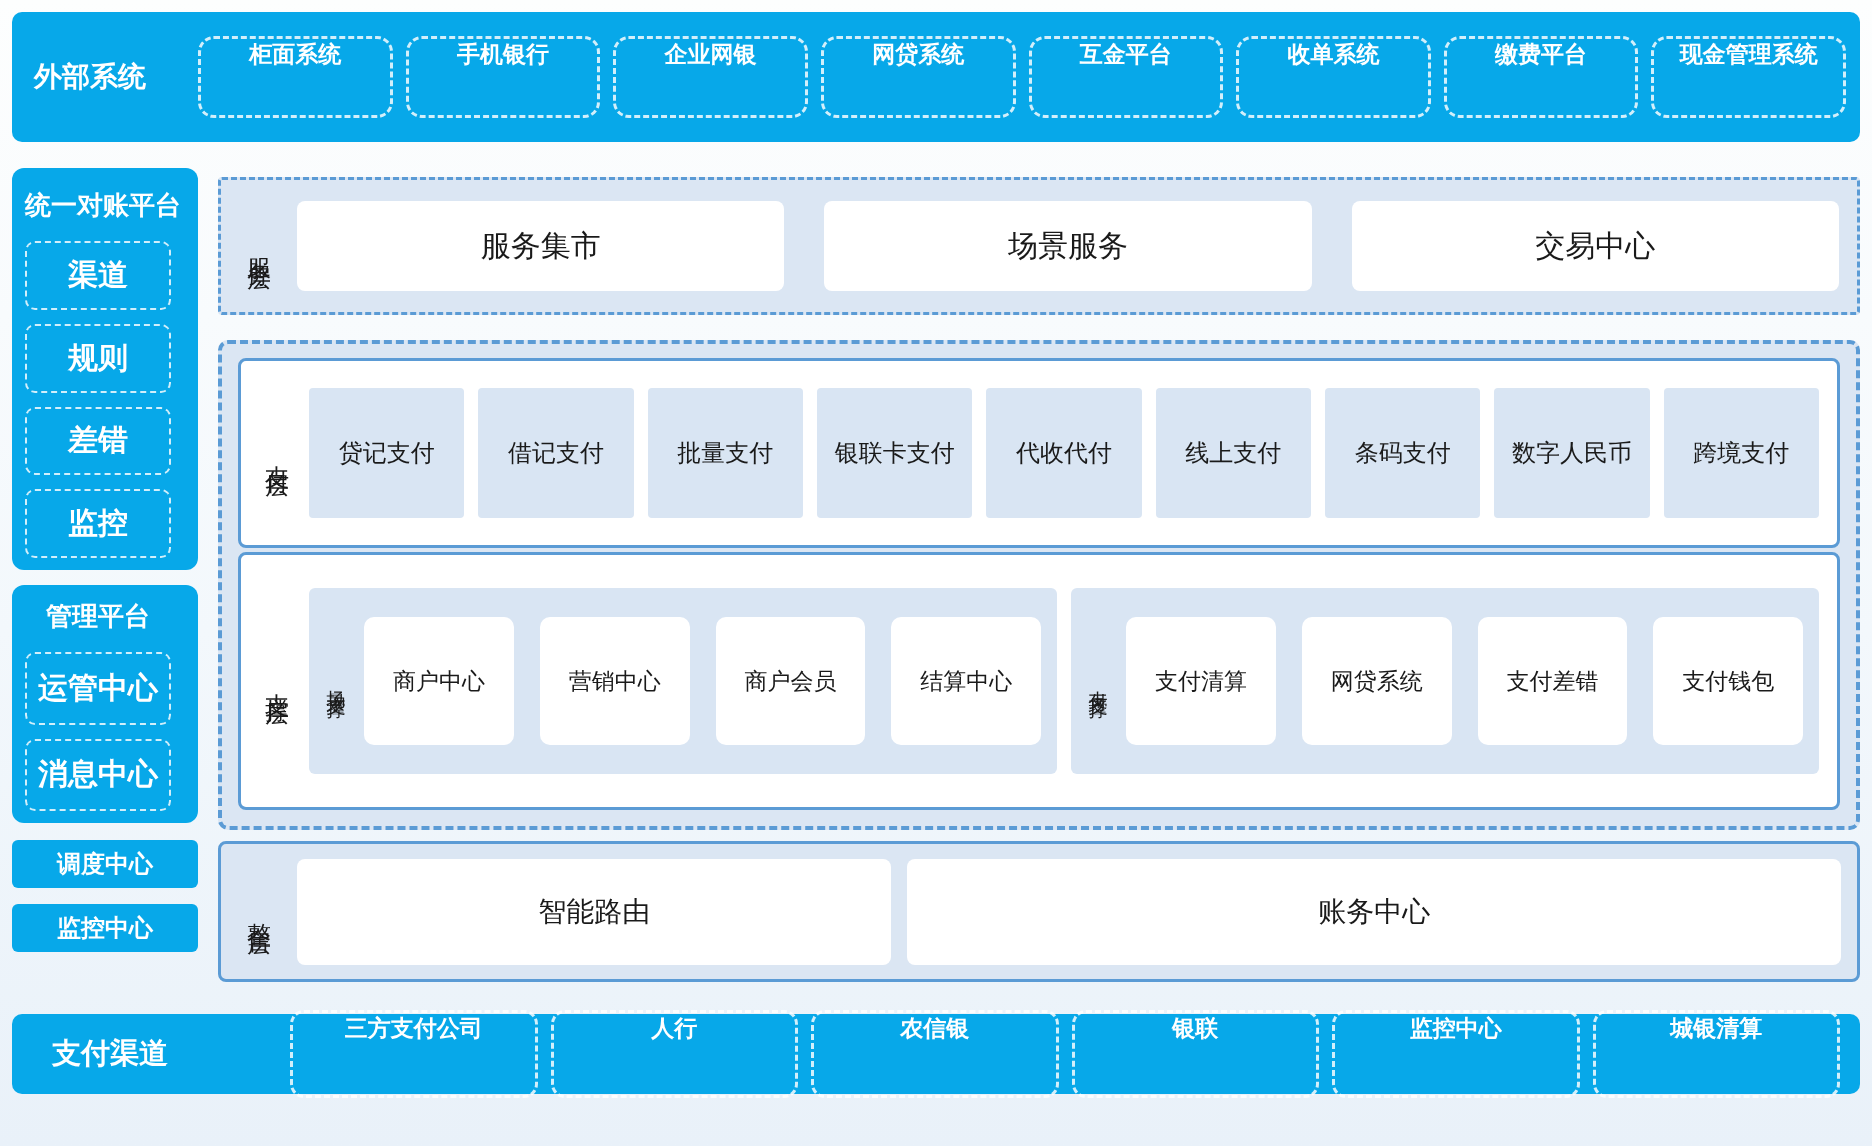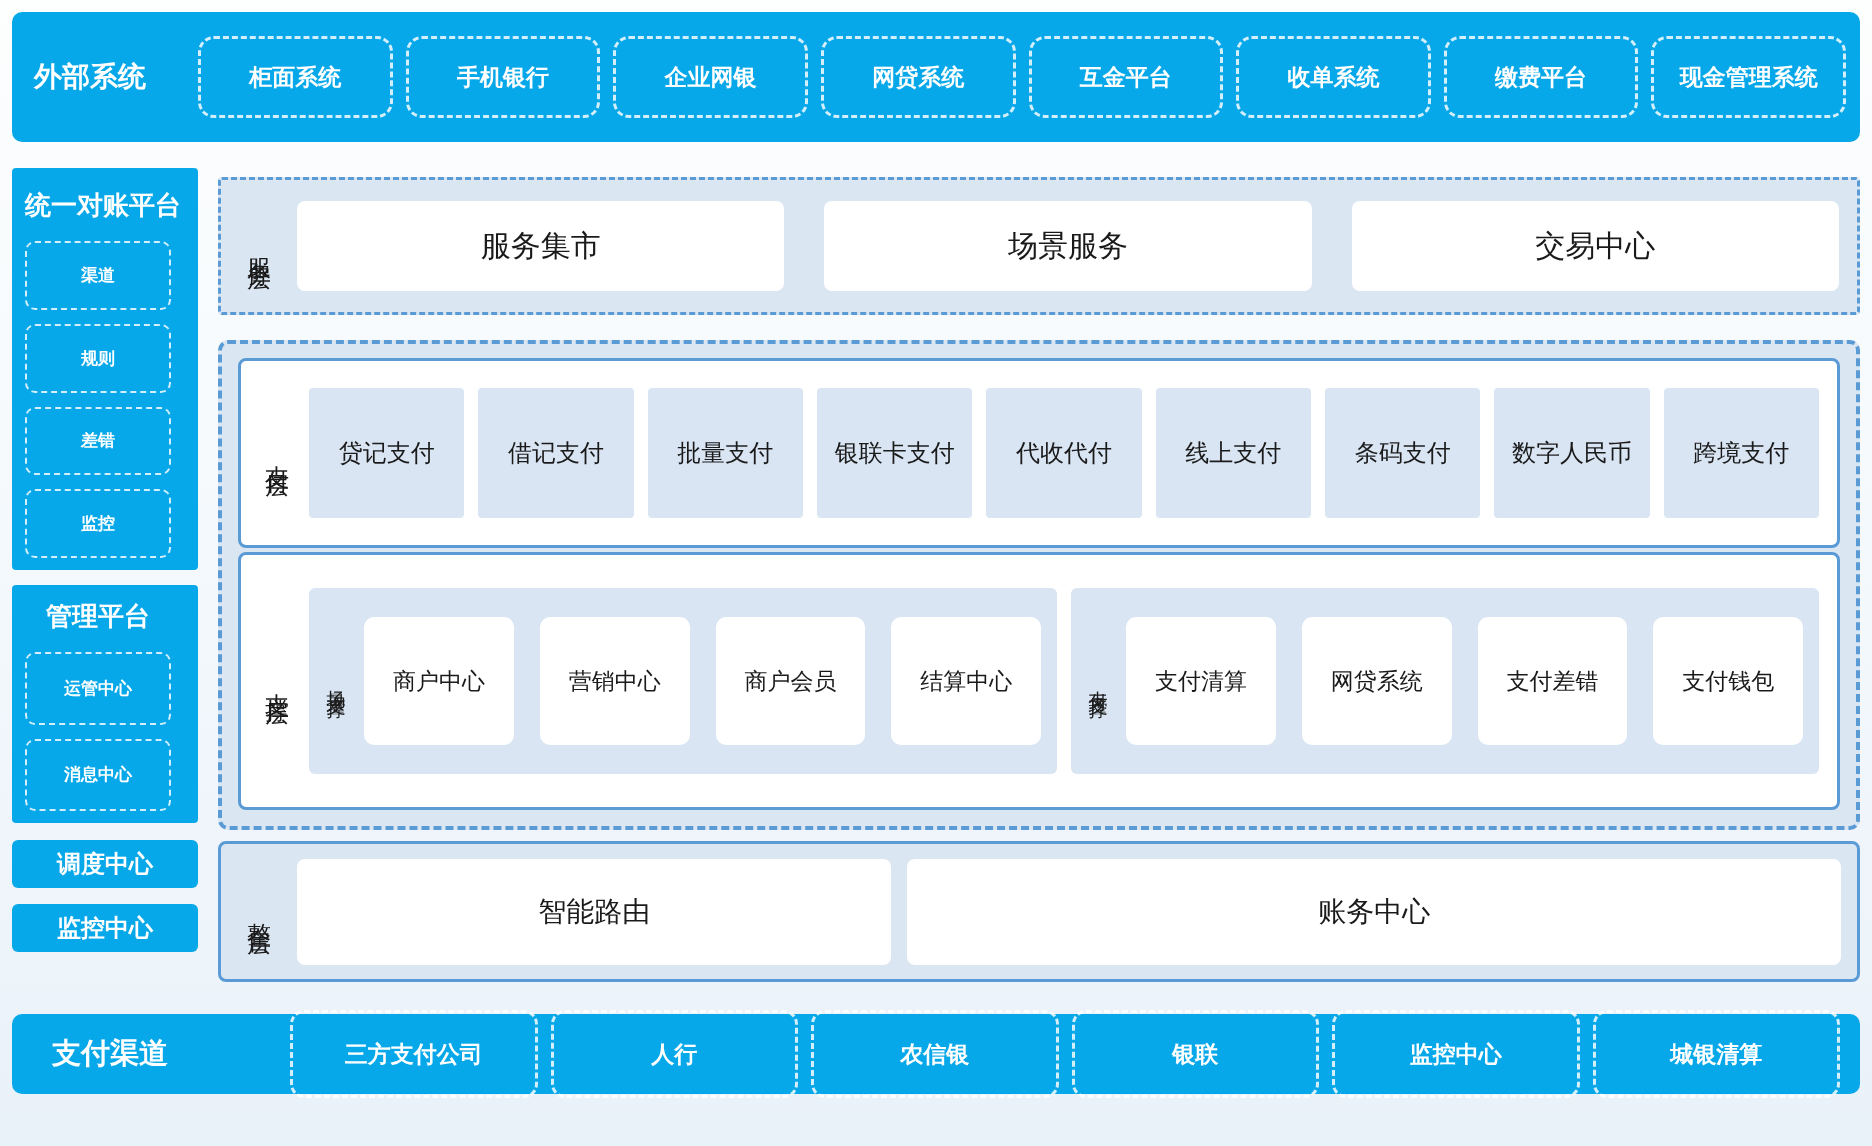--- a/index.html
+++ b/index.html
@@ -21,40 +21,40 @@
   .page{width:1872px;height:1146px;padding:12px;display:flex;flex-direction:column;}
 
   
   .bar{background:var(--accent);border-radius:10px;display:flex;align-items:center;color:#fff;}
   .top-bar{height:130px;padding:0 14px 0 22px;gap:14px;flex:none;}
   .bar-title{flex:none;font-weight:700;color:#fff;}
   .top-bar .bar-title{width:150px;font-size:28px;}
   .chip-row{flex:1;display:flex;gap:13px;align-items:center;height:100%;}
   .dashed-chip{
     flex:1;height:82px;border:3px dashed rgba(255,255,255,.82);border-radius:16px;
-    display:flex;align-items:center;justify-content:center;
+    display:flex;justify-content:center;
     color:#fff;font-size:23px;font-weight:600;white-space:nowrap;
   }
   .bottom-bar{margin-top:32px;height:80px;padding:0 20px 0 40px;gap:26px;flex:none;}
   .bottom-bar .bar-title{width:212px;font-size:29px;}
   .bottom-bar .dashed-chip{height:88px;border-radius:14px;}
 
   
   .middle{flex:none;display:flex;gap:20px;margin-top:26px;height:814px;}
 
   
   .left-col{flex:none;width:186px;display:flex;flex-direction:column;}
-  .side-block{background:var(--accent);border-radius:4px;color:#fff;display:flex;flex-direction:column;padding:20px 27px 12px 13px;}
+  .side-block{background:var(--accent);border-radius:12px;color:#fff;display:flex;flex-direction:column;padding:20px 27px 12px 13px;}
   .side-block.recon{height:402px;}
   .side-block.mgmt{height:238px;margin-top:15px;padding-top:14px;}
   .side-title{text-align:center;font-size:26px;font-weight:700;flex:none;margin-bottom:18px;white-space:nowrap;}
   .side-list{flex:1;display:flex;flex-direction:column;gap:14px;}
   .side-chip{
     flex:1;border:2.5px dashed rgba(255,255,255,.82);border-radius:10px;
-    display:flex;align-items:center;justify-content:center;font-size:17px;font-weight:600;
+    display:flex;align-items:center;justify-content:center;font-size:30px;font-weight:600;
   }
   .solo-list{display:flex;flex-direction:column;gap:16px;margin-top:17px;}
   .solo-list .solo-chip{
     height:48px;background:var(--accent);border-radius:6px;color:#fff;
     display:flex;align-items:center;justify-content:center;font-size:24px;font-weight:600;
   }
 
   
   .right-col{flex:1;margin-top:9px;display:flex;flex-direction:column;}
 

